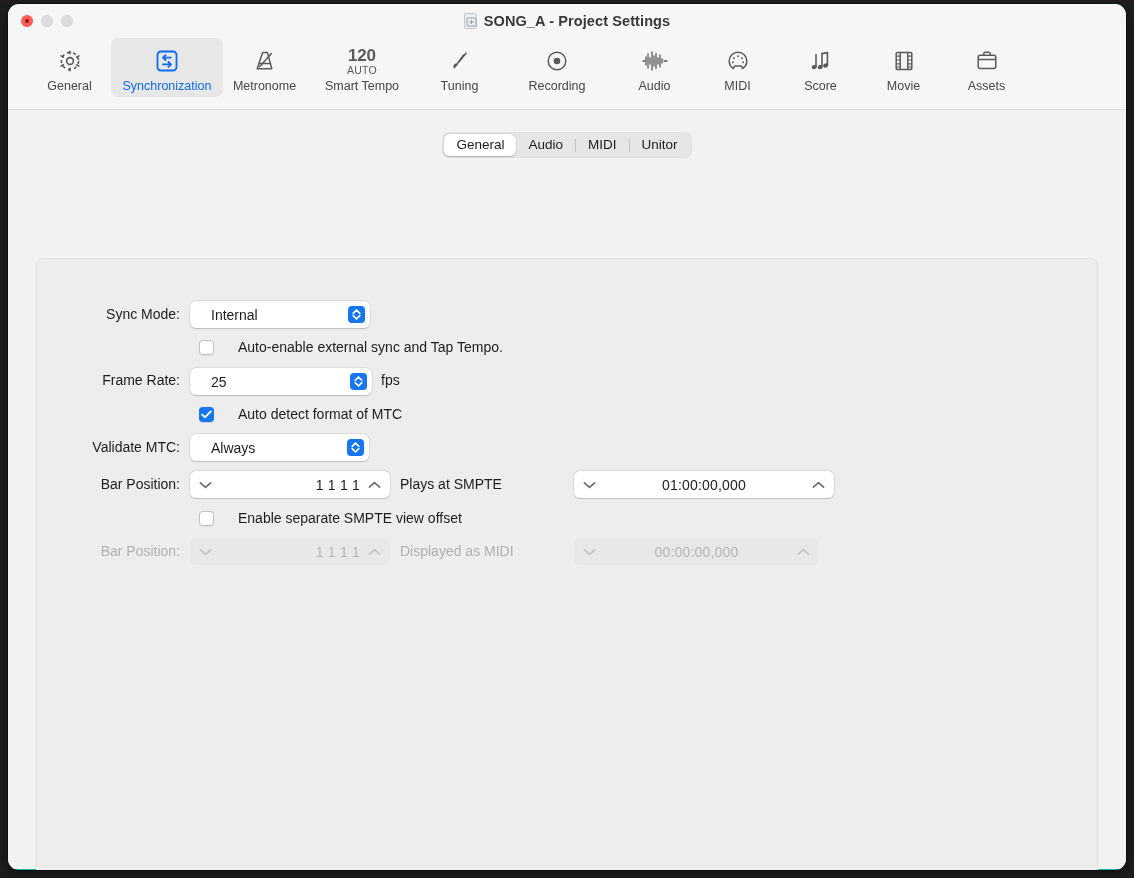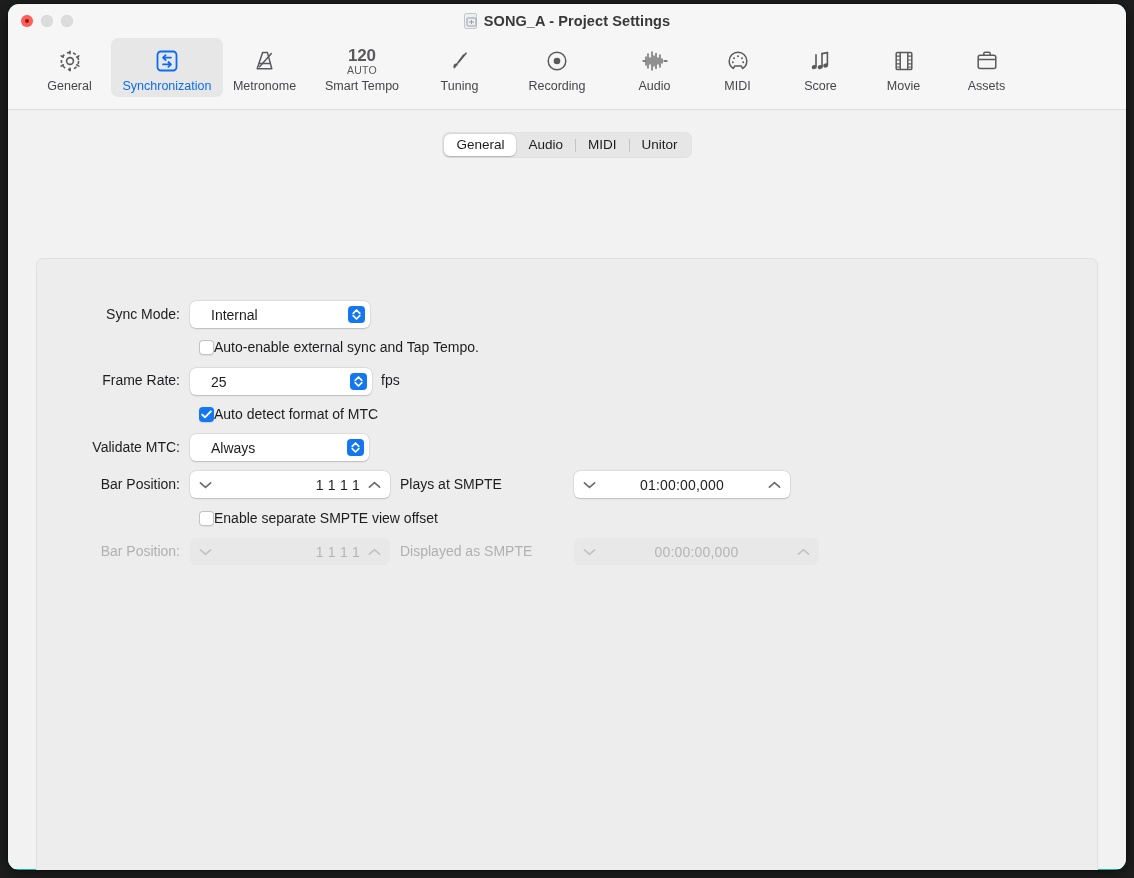--- a/index.html
+++ b/index.html
@@ -238,21 +238,21 @@
     justify-content: center;
     flex: none;
   }
   .unit {
     position: absolute;
     font-size: 14px;
     color: #1d1d1f;
   }
 
   
-  .cbrow { position: absolute; display: flex; align-items: center; gap: 0; padding-left: 8px; }
+  .cbrow { position: absolute; display: flex; align-items: center; gap: 24px; padding-left: 8px; }
   .cb {
     width: 15px;
     height: 15px;
     border-radius: 4px;
     background: #ffffff;
     box-shadow: inset 0 0 0 1px #c3c3c5, 0 .5px 1px rgba(0,0,0,.07);
     flex: none;
   }
   .cb.on {
     background: #1476f0;
@@ -525,21 +525,21 @@
             </svg>
           </span>
           <span class="sv">1 1 1    1</span>
           <span class="chev">
             <svg width="13" height="8" viewBox="0 0 13 8" fill="none" stroke="currentColor" stroke-width="1.6" stroke-linecap="round" stroke-linejoin="round">
               <path d="M1.4 6.2 6.5 1.6l5.1 4.6"></path>
             </svg>
           </span>
         </div>
         <div class="midlabel" style="left:363px; top:217px;">Plays at SMPTE</div>
-        <div class="stepper" style="left:537px; top:212px; width:216px;">
+        <div class="stepper" style="left:537px; top:212px; width:260px;">
           <span class="chev">
             <svg width="13" height="8" viewBox="0 0 13 8" fill="none" stroke="currentColor" stroke-width="1.6" stroke-linecap="round" stroke-linejoin="round">
               <path d="M1.4 1.8 6.5 6.4l5.1-4.6"></path>
             </svg>
           </span>
           <span class="sv" style="text-align:center; padding-right:0;">01:00:00,000</span>
           <span class="chev">
             <svg width="13" height="8" viewBox="0 0 13 8" fill="none" stroke="currentColor" stroke-width="1.6" stroke-linecap="round" stroke-linejoin="round">
               <path d="M1.4 6.2 6.5 1.6l5.1 4.6"></path>
             </svg>
@@ -558,21 +558,21 @@
               <path d="M1.4 1.8 6.5 6.4l5.1-4.6"></path>
             </svg>
           </span>
           <span class="sv">1 1 1    1</span>
           <span class="chev">
             <svg width="13" height="8" viewBox="0 0 13 8" fill="none" stroke="currentColor" stroke-width="1.6" stroke-linecap="round" stroke-linejoin="round">
               <path d="M1.4 6.2 6.5 1.6l5.1 4.6"></path>
             </svg>
           </span>
         </div>
-        <div class="midlabel disabled" style="left:363px; top:284px;">Displayed as SMPTE</div>
+        <div class="midlabel disabled" style="left:363px; top:284px;">Displayed as MIDI</div>
         <div class="stepper disabled" style="left:537px; top:279px; width:245px;">
           <span class="chev">
             <svg width="13" height="8" viewBox="0 0 13 8" fill="none" stroke="currentColor" stroke-width="1.6" stroke-linecap="round" stroke-linejoin="round">
               <path d="M1.4 1.8 6.5 6.4l5.1-4.6"></path>
             </svg>
           </span>
           <span class="sv" style="text-align:center; padding-right:0;">00:00:00,000</span>
           <span class="chev">
             <svg width="13" height="8" viewBox="0 0 13 8" fill="none" stroke="currentColor" stroke-width="1.6" stroke-linecap="round" stroke-linejoin="round">
               <path d="M1.4 6.2 6.5 1.6l5.1 4.6"></path>

